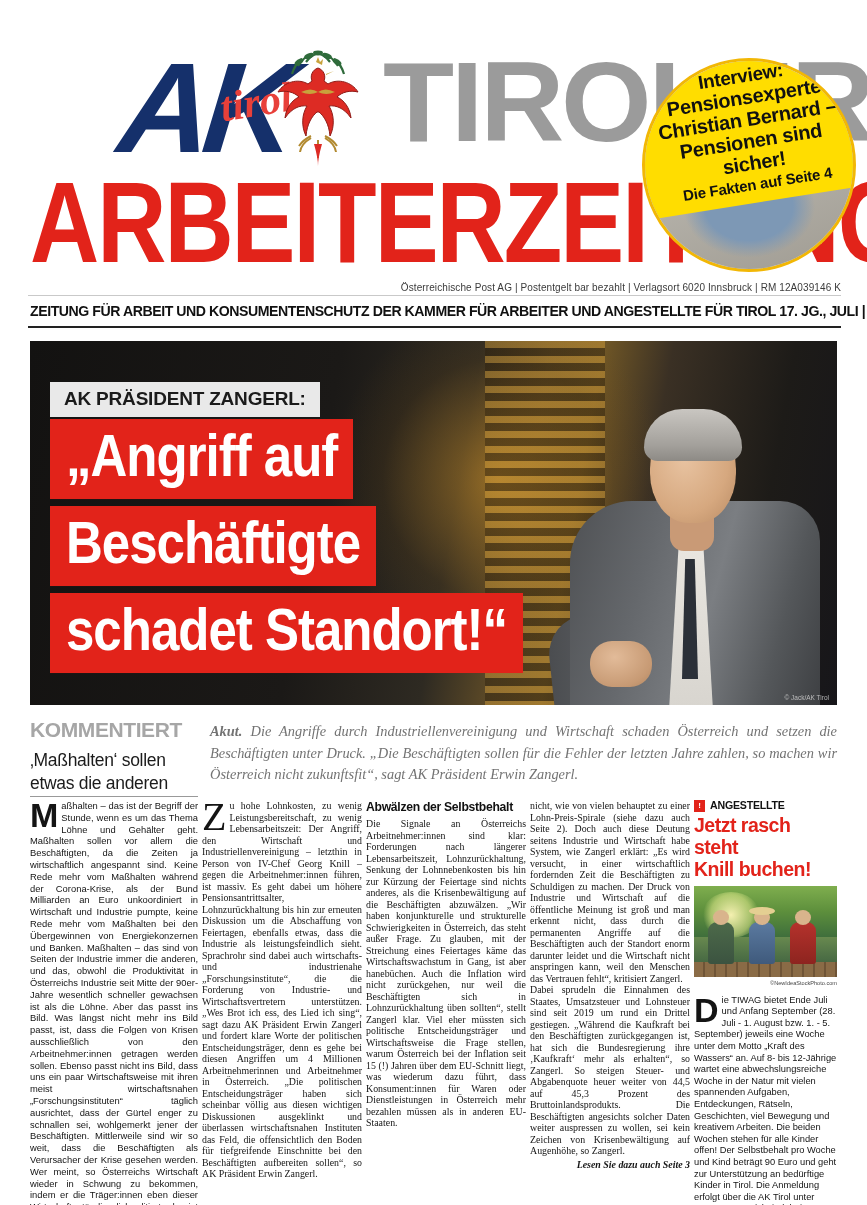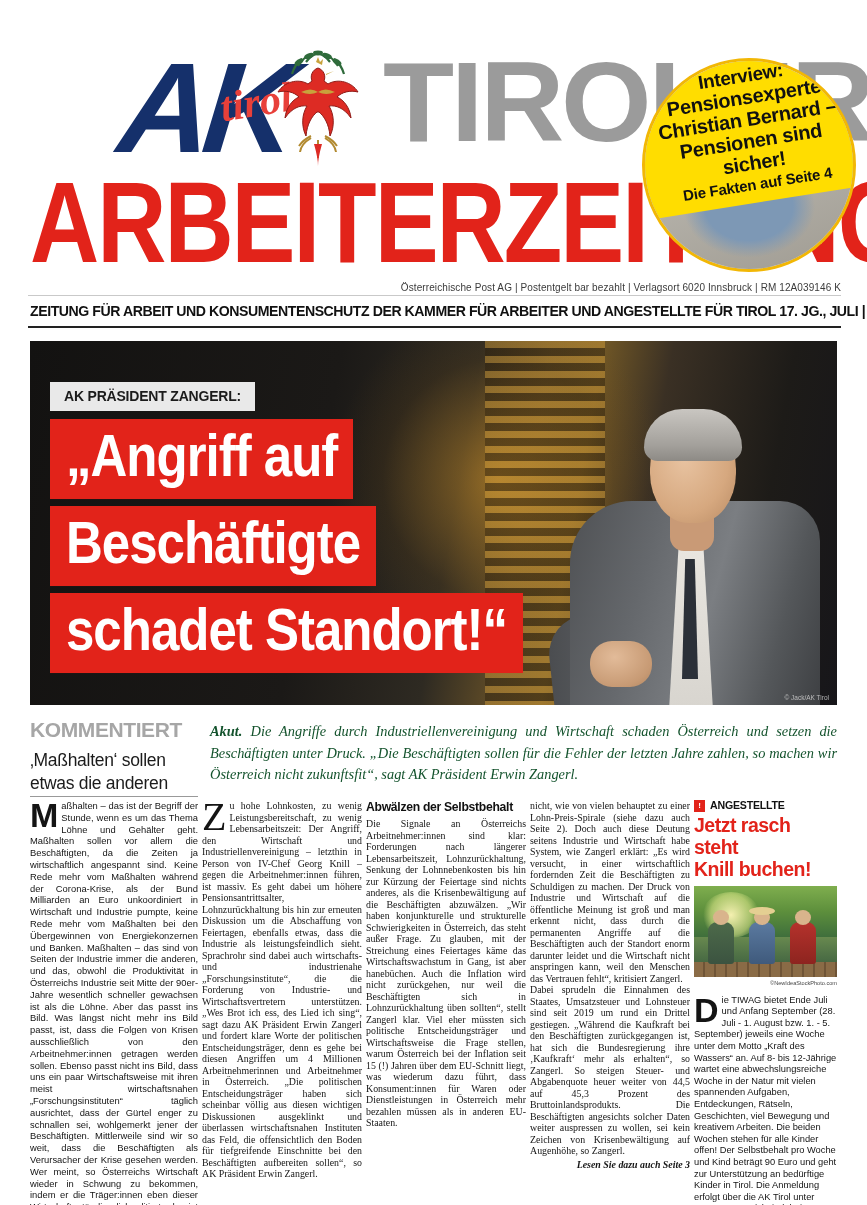--- a/index.html
+++ b/index.html
@@ -78,32 +78,32 @@
   .p-hair{position:absolute;left:614px;top:68px;width:98px;height:52px;border-radius:50px 50px 18px 18px;
      background:linear-gradient(180deg,#c9c6c1 0%,#a3a09b 70%,#8d8a85 100%);}
   .p-arm{position:absolute;left:520px;top:268px;width:180px;height:100px;
      background:linear-gradient(95deg,#4a4c4f 0%,#63666a 50%,#46484b 100%);border-radius:40px 18px 0 0;
      transform:rotate(-6deg);}
   .p-hand{position:absolute;left:560px;top:300px;width:62px;height:46px;border-radius:22px;
      background:radial-gradient(ellipse at 40% 35%, #e2bb99 0%, #c79a74 70%, #b0855f 100%);}
   .hero-credit{position:absolute;right:8px;bottom:4px;font-size:6.5px;color:#cfcfcf;opacity:.85;}
 
   .kicker{position:absolute;left:50px;top:382px;background:#e9e9e9;color:#1b1b1b;
-      font-weight:bold;font-size:14px;letter-spacing:-0.2px;padding:6px 14px 7px 14px;z-index:6;}
+      font-weight:bold;font-size:19px;letter-spacing:-0.2px;padding:6px 14px 7px 14px;z-index:6;}
   .hl{position:absolute;background:#e2231a;color:#fff;font-weight:bold;z-index:6;
       font-size:51px;line-height:52px;letter-spacing:-1px;padding:6px 16px 11px 16px;
       font-family:"Liberation Sans",sans-serif;transform:scaleY(1.16);transform-origin:left top;}
   .hl1{left:50px;top:419px;}
   .hl2{left:50px;top:506px;}
   .hl3{left:50px;top:593px;}
 
   
   .lead{position:absolute;left:210px;top:721px;width:627px;
       font-family:"Liberation Serif",serif;font-style:italic;font-size:14.4px;line-height:21.5px;
-      color:#14532d;text-align:justify;}
+      color:#737373;text-align:justify;}
   .lead b{font-weight:bold;font-style:italic;}
 
   .komm-label{position:absolute;left:30px;top:718px;font-weight:bold;font-size:21px;
       color:#a6a6a6;letter-spacing:-0.4px;}
   .komm-title{position:absolute;left:30px;top:749px;width:175px;font-size:17.5px;line-height:23px;
       color:#1b1b1b;letter-spacing:-0.3px;}
   .komm-rule{position:absolute;left:30px;top:796px;width:168px;height:1px;background:#999;}
 
   
   .col{position:absolute;top:800px;font-size:9.2px;line-height:11.35px;color:#141414;

